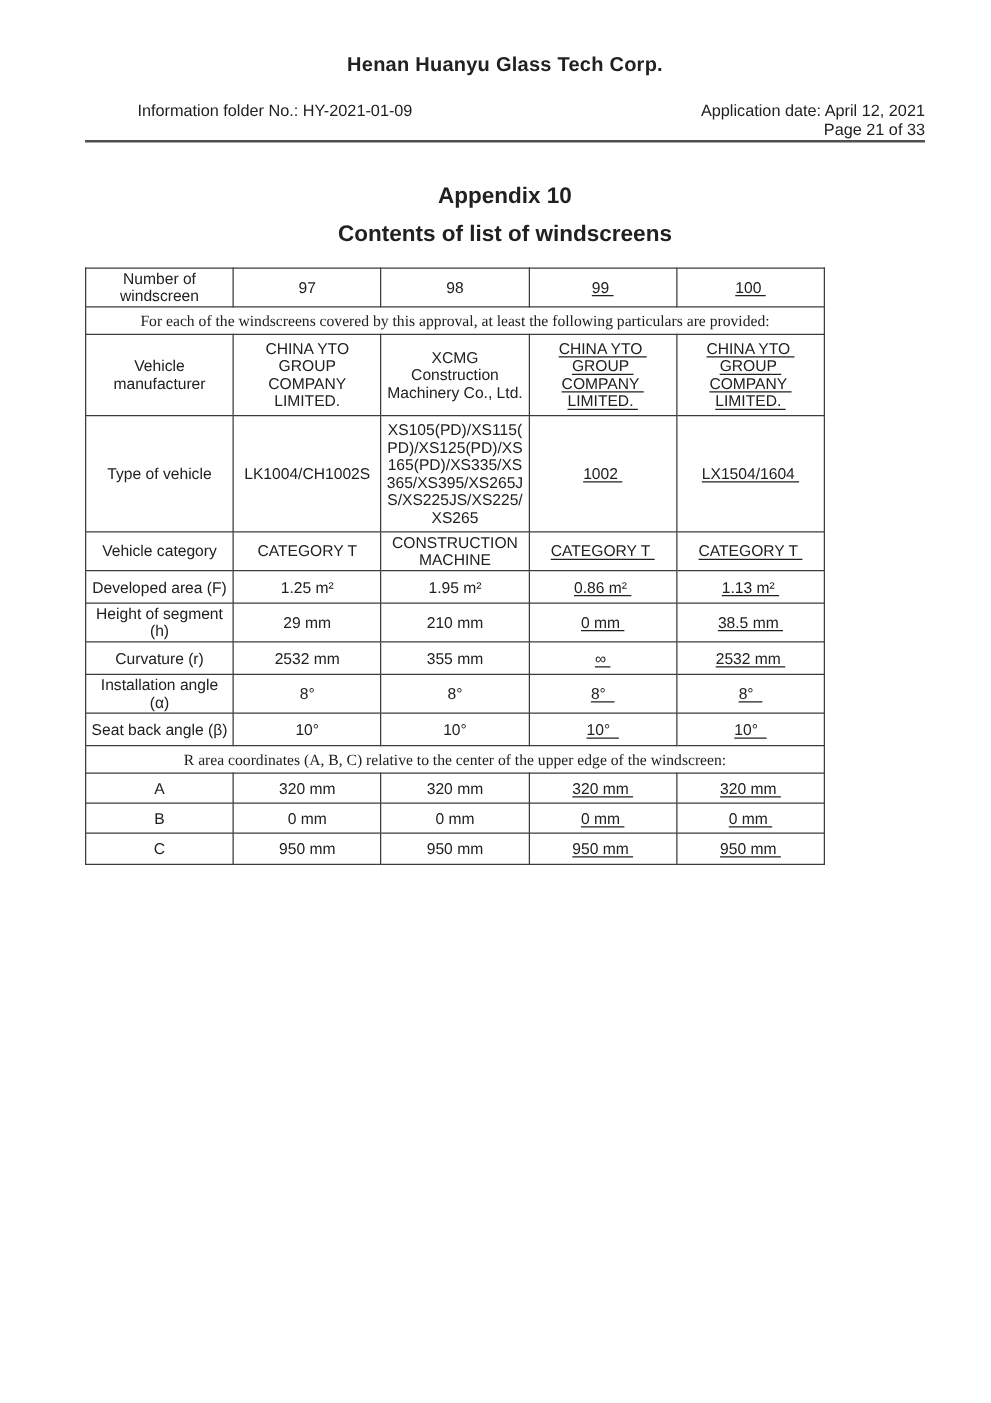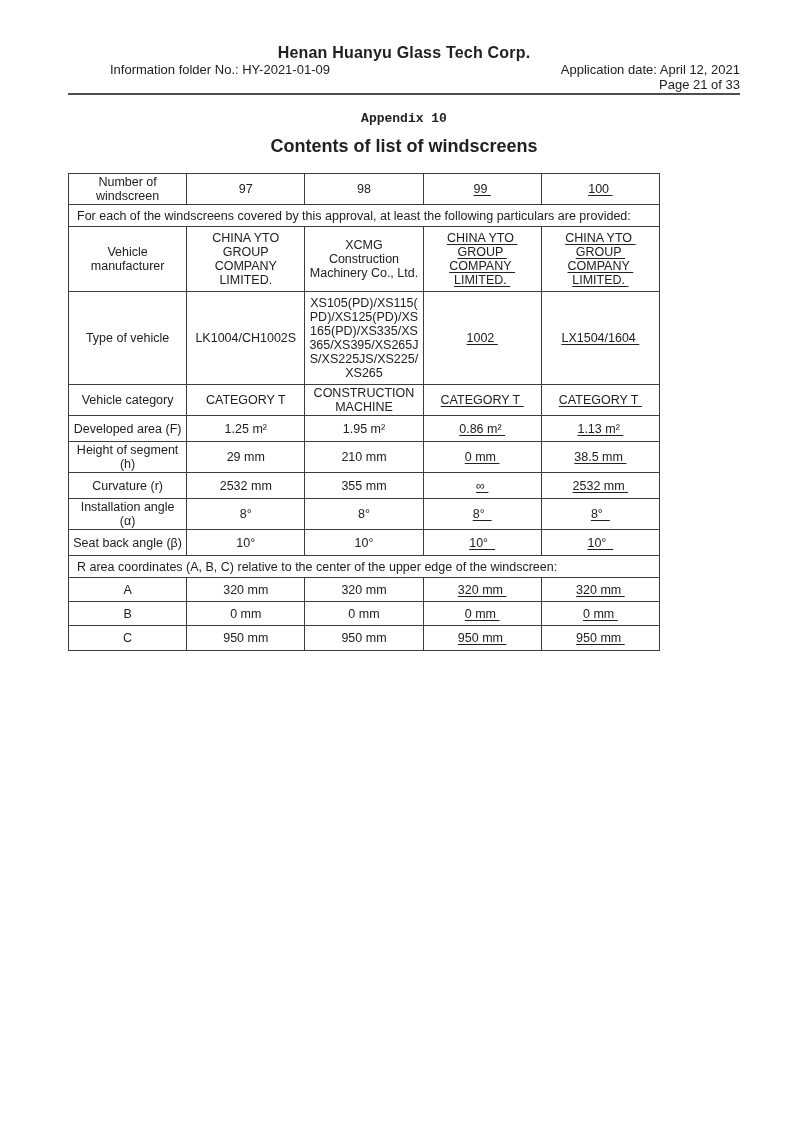--- a/index.html
+++ b/index.html
@@ -10,46 +10,47 @@
     color: #212121;
   }
   .page { padding: 44px 53px 12px 68px; }
 
   .company-title {
     text-align: center;
     font-size: 16px; font-weight: bold; letter-spacing: 0.2px;
   }
 
   .meta-row {
+    margin-top: 19px;
     display: flex; justify-content: space-between; align-items: flex-start;
     font-size: 13px;
   }
   .meta-left { padding-left: 42px; line-height: 15px; }
   .meta-right { text-align: right; line-height: 15px; }
 
   .header-rule { border-top: 2.5px solid #4f4f4f; margin-top: 1px; }
 
-  .appendix-title { margin-top: 16px; text-align: center; font-size: 13px; font-weight: bold; font-family: Liberation Mono, monospace; }
+  .appendix-title { margin-top: 32px; text-align: center; font-size: 18px; font-weight: bold; }
   .appendix-subtitle { margin-top: 10px; text-align: center; font-size: 18px; font-weight: bold; }
 
   table.ws {
     margin-top: 16px;
     width: 592px; table-layout: fixed;
     border-collapse: collapse;
     font-size: 12.5px; line-height: 14px;
   }
   table.ws td {
     border: 1.5px solid #3c3c3c;
     text-align: center; vertical-align: middle;
     padding: 1px 4px;
     white-space: pre-line;
     word-wrap: break-word;
   }
   table.ws td.note {
-    text-align: left; padding: 2px 8px; white-space: normal;
+    text-align: center; padding: 2px 8px; white-space: normal; font-family: Liberation Serif, serif;
   }
   table.ws td.u { text-decoration: underline; text-underline-offset: 2px; }
 </style>
 </head>
 <body>
 
 <div class="page">
 
   <div class="company-title">Henan Huanyu Glass Tech Corp.</div>
 

